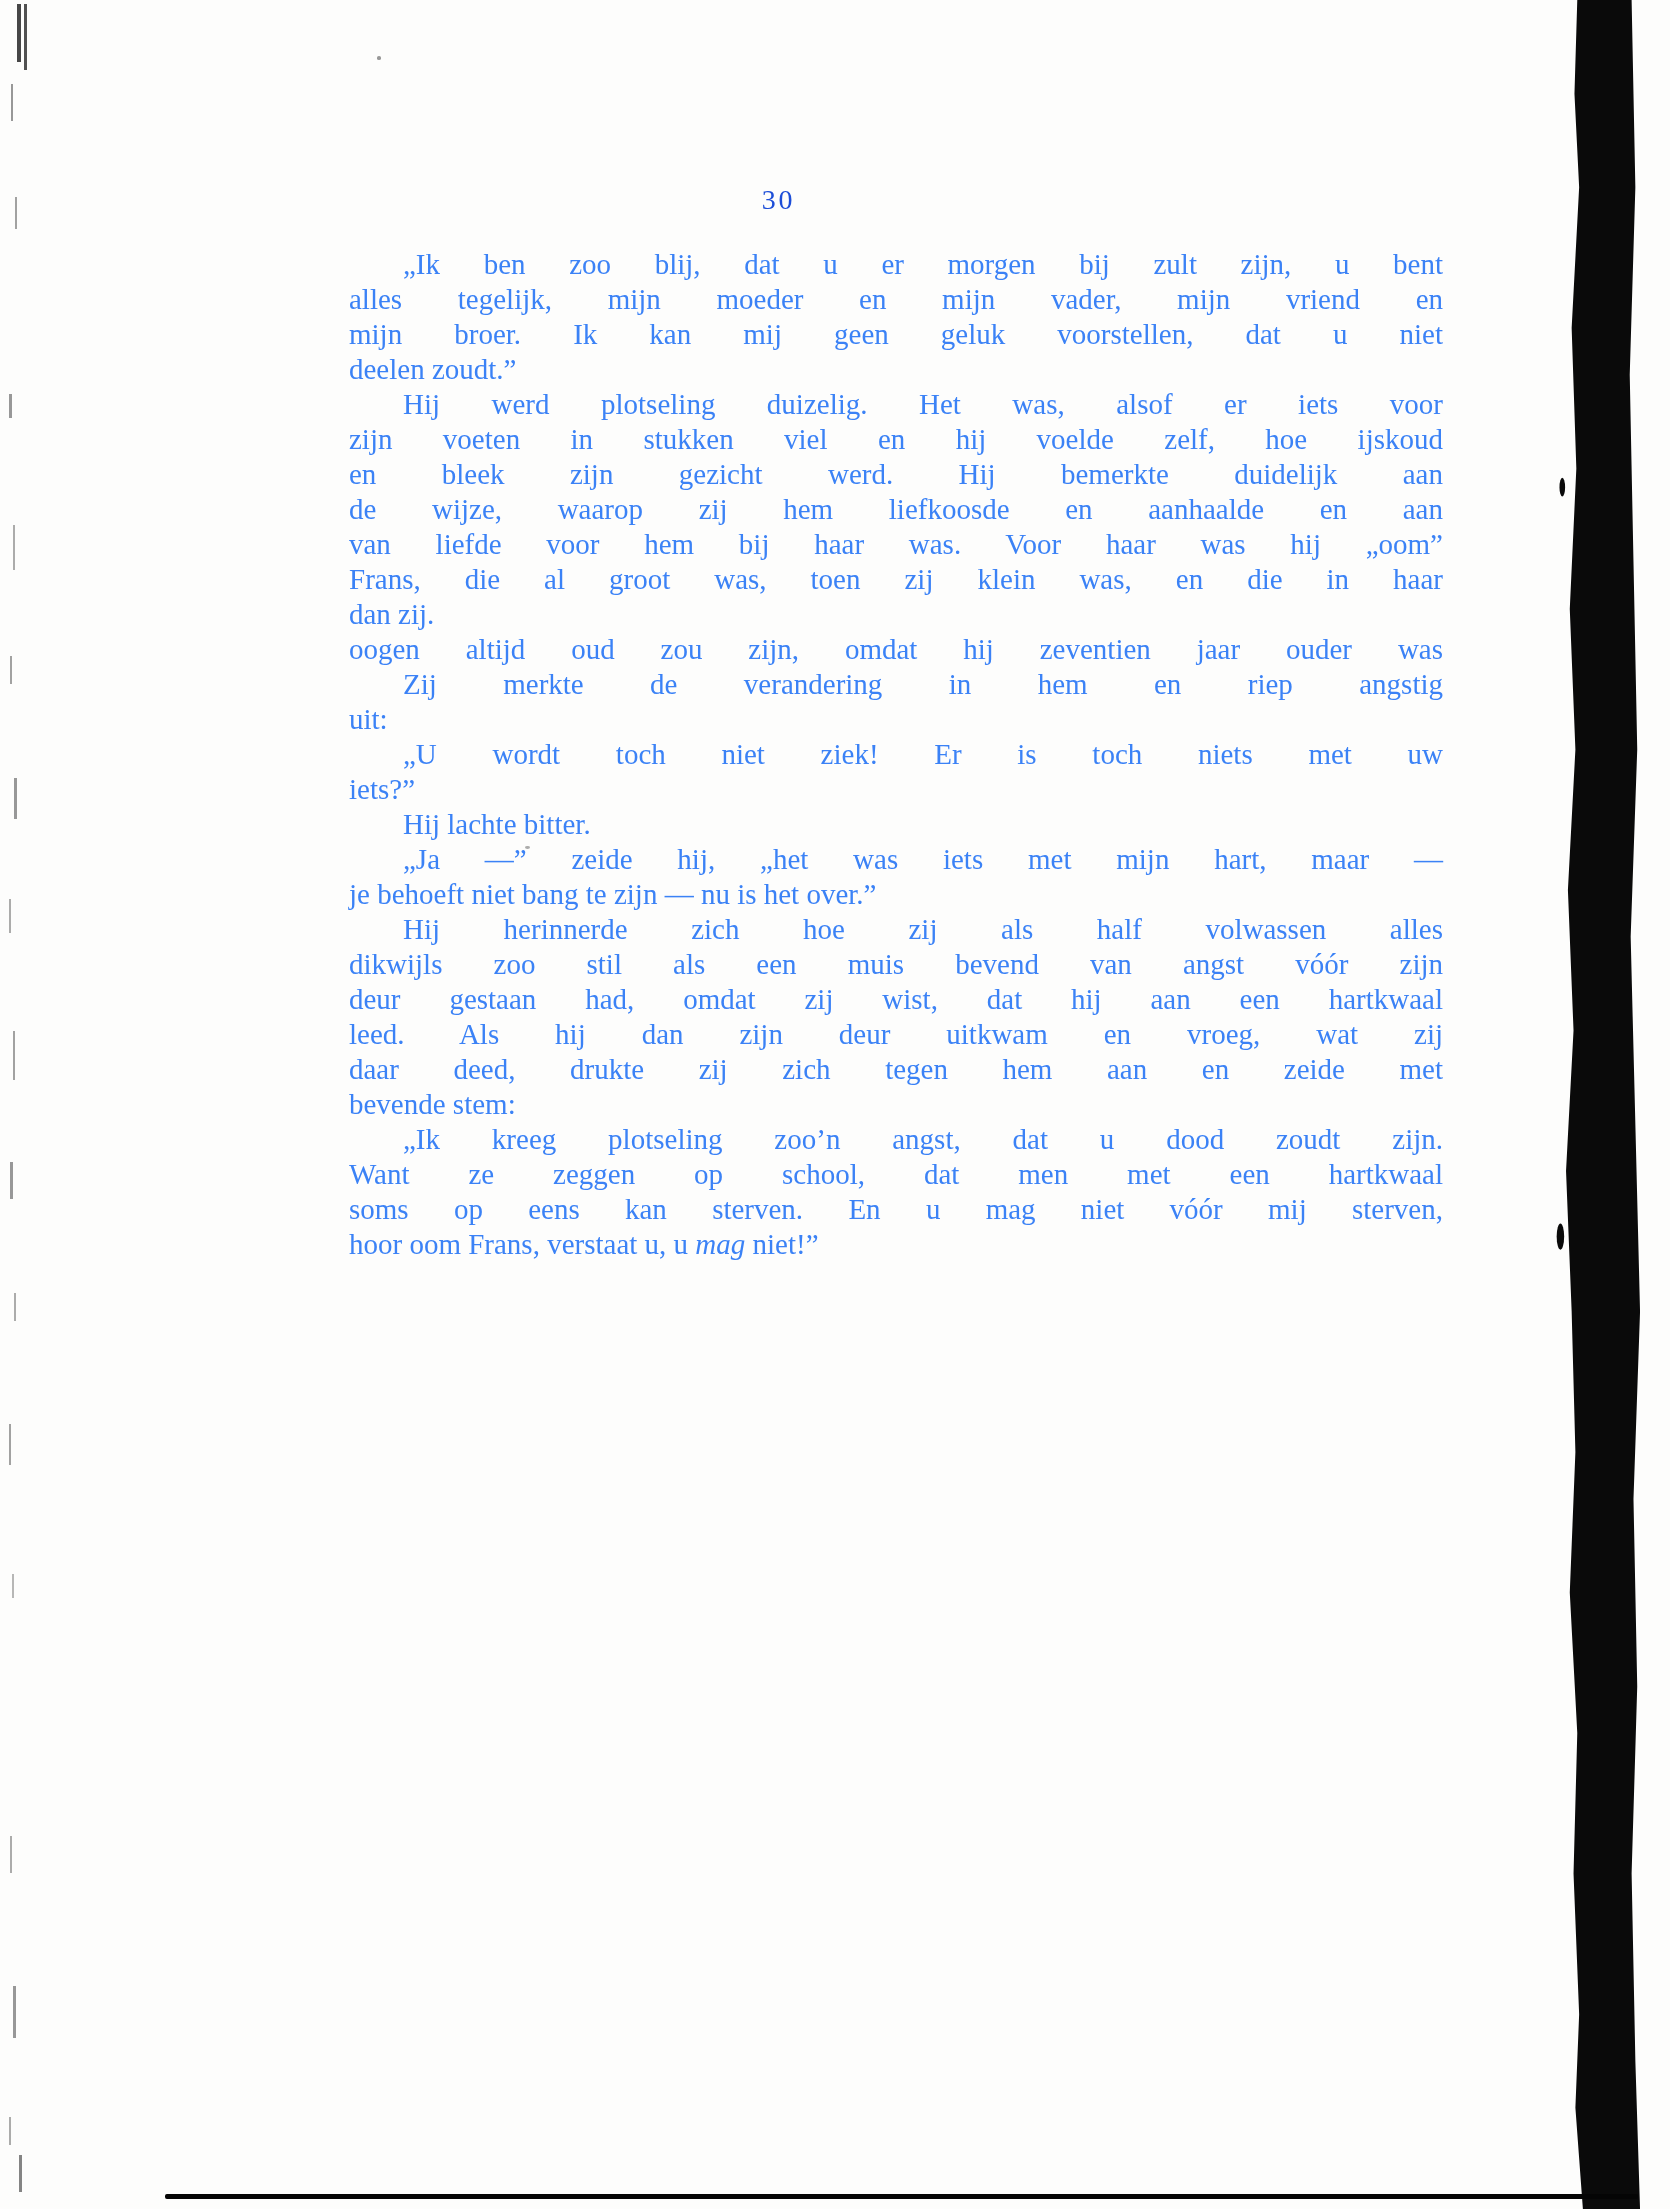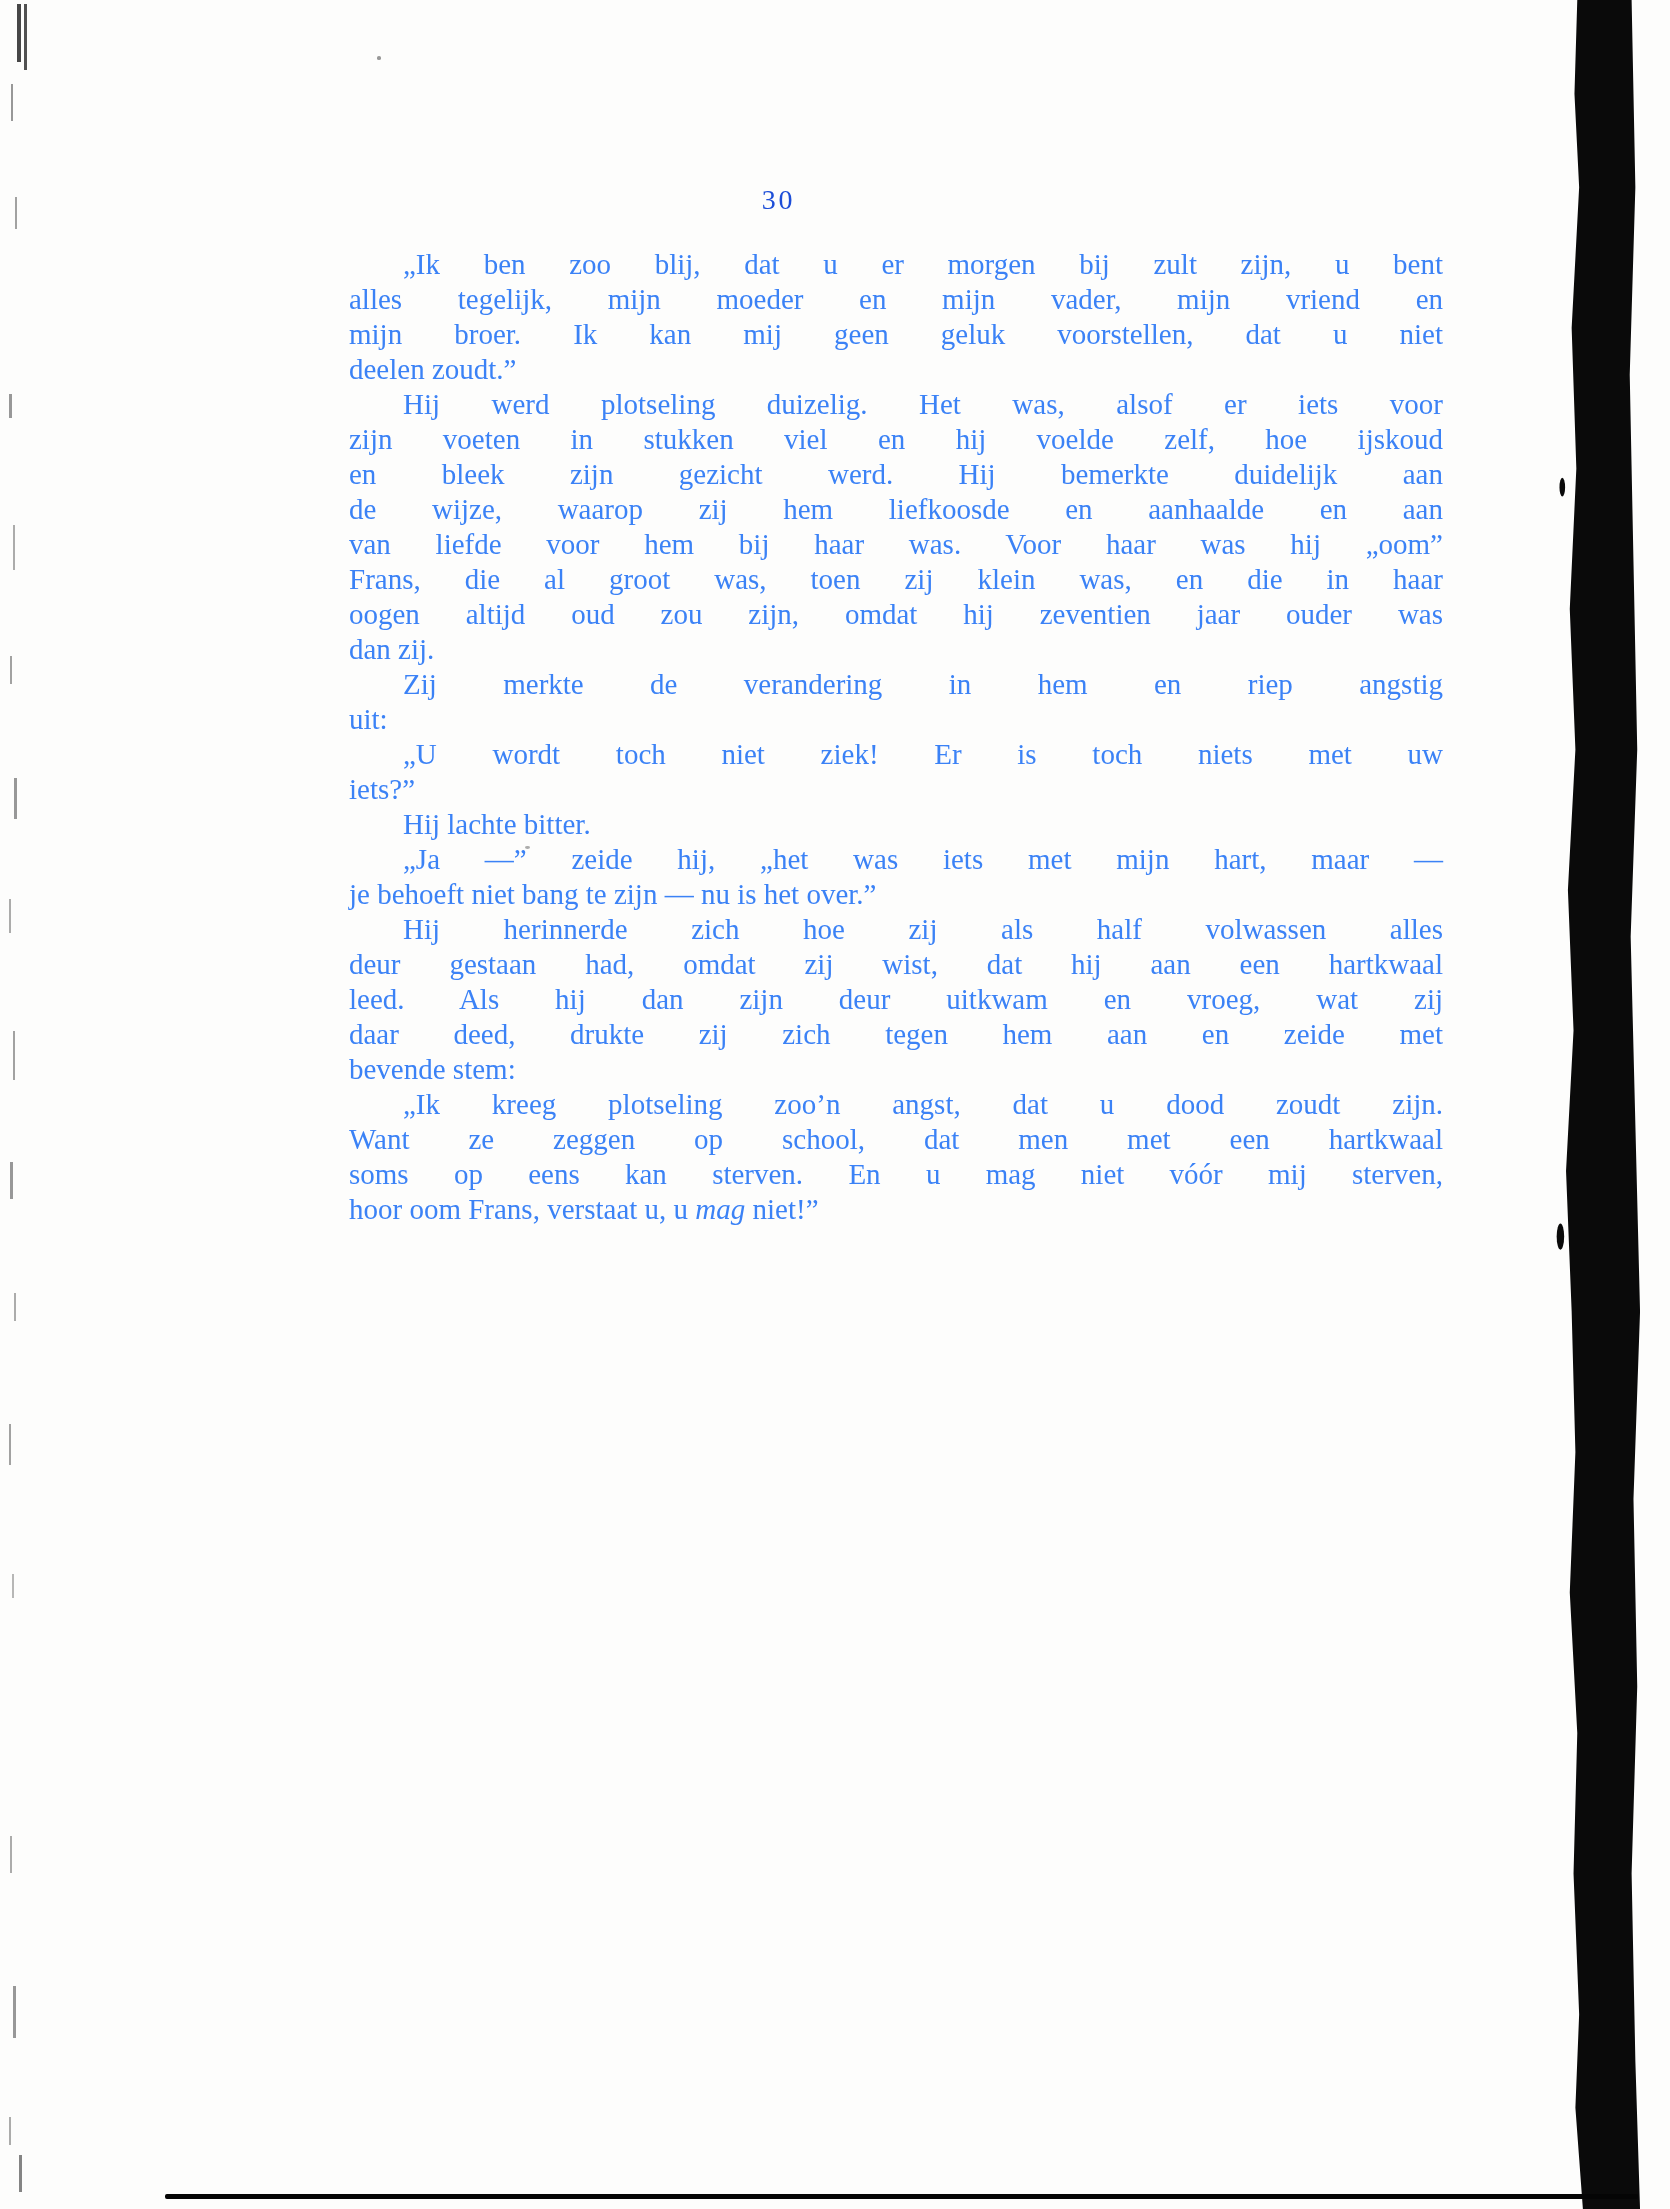--- a/index.html
+++ b/index.html
@@ -78,30 +78,31 @@
       <div class="line indent">„Ik ben zoo blij, dat u er morgen bij zult zijn, u bent</div>
       <div class="line">alles tegelijk, mijn moeder en mijn vader, mijn vriend en</div>
       <div class="line">mijn broer. Ik kan mij geen geluk voorstellen, dat u niet</div>
       <div class="line last">deelen zoudt.”</div>
       <div class="line indent">Hij werd plotseling duizelig. Het was, alsof er iets voor</div>
       <div class="line">zijn voeten in stukken viel en hij voelde zelf, hoe ijskoud</div>
       <div class="line">en bleek zijn gezicht werd. Hij bemerkte duidelijk aan</div>
       <div class="line">de wijze, waarop zij hem liefkoosde en aanhaalde en aan</div>
       <div class="line">van liefde voor hem bij haar was. Voor haar was hij „oom”</div>
       <div class="line">Frans, die al groot was, toen zij klein was, en die in haar</div>
+      <div class="line last">dan zij.</div>
       <div class="line">oogen altijd oud zou zijn, omdat hij zeventien jaar ouder was</div>
-      <div class="line last">dan zij.</div>
       <div class="line indent">Zij merkte de verandering in hem en riep angstig</div>
       <div class="line last">uit:</div>
       <div class="line indent">„U wordt toch niet ziek! Er is toch niets met uw</div>
       <div class="line last">iets?”</div>
       <div class="line indent last">Hij lachte bitter.</div>
       <div class="line indent">„Ja —” zeide hij, „het was iets met mijn hart, maar —</div>
       <div class="line last">je behoeft niet bang te zijn — nu is het over.”</div>
       <div class="line indent">Hij herinnerde zich hoe zij als half volwassen alles</div>
+      <div class="line">dikwijls zoo stil als een muis bevend van angst vóór zijn</div>
       <div class="line">deur gestaan had, omdat zij wist, dat hij aan een hartkwaal</div>
       <div class="line">leed. Als hij dan zijn deur uitkwam en vroeg, wat zij</div>
       <div class="line">daar deed, drukte zij zich tegen hem aan en zeide met</div>
       <div class="line last">bevende stem:</div>
       <div class="line indent">„Ik kreeg plotseling zoo’n angst, dat u dood zoudt zijn.</div>
       <div class="line">Want ze zeggen op school, dat men met een hartkwaal</div>
       <div class="line">soms op eens kan sterven. En u mag niet vóór mij sterven,</div>
       <div class="line last"><span>hoor oom Frans, verstaat u, u </span><em>mag</em><span> niet!”</span></div>
     </div>
 

